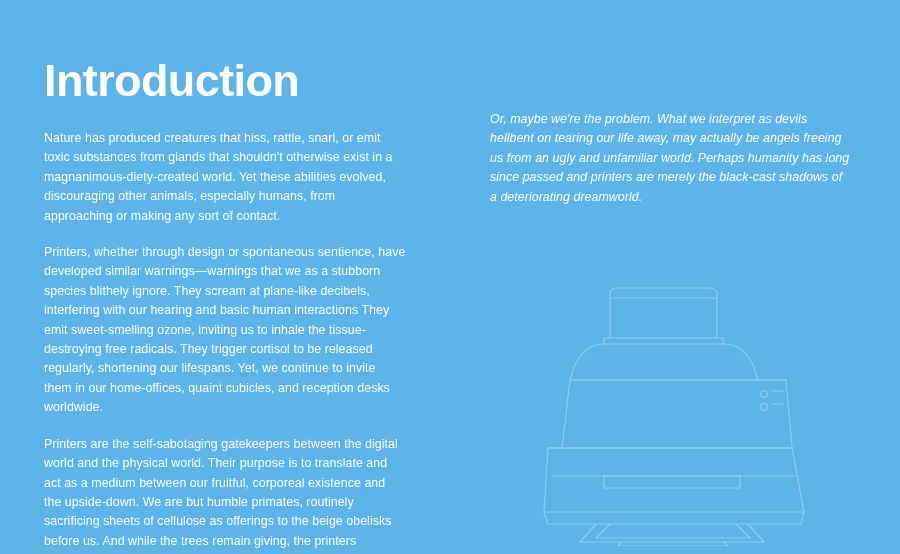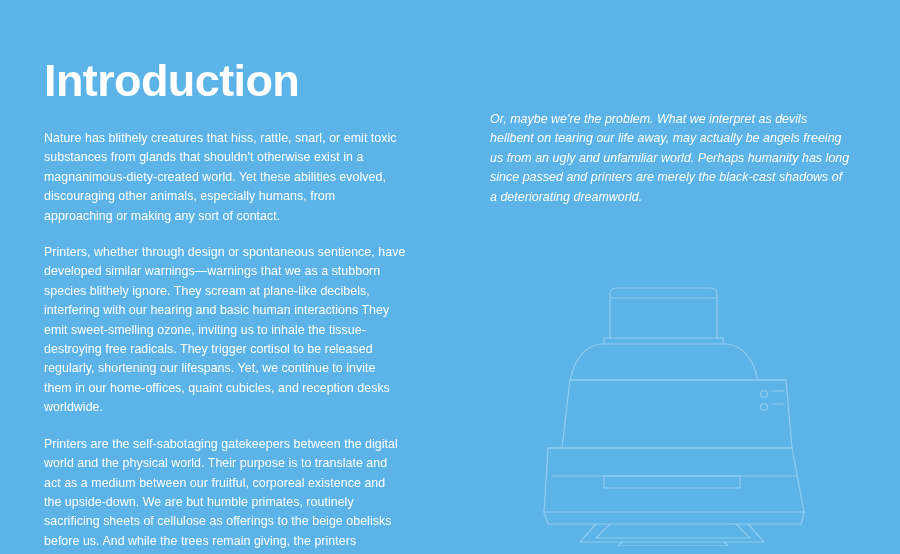--- a/index.html
+++ b/index.html
@@ -79,21 +79,21 @@
     height: 100%;
   }
 </style>
 </head>
 <body>
 
 <div class="spread">
 
   <div class="page page-left">
     <h1 class="title">Introduction</h1>
-    <p class="para">Nature has blithely creatures that hiss, rattle, snarl, or emit toxic substances from glands that shouldn't otherwise exist in a magnanimous-diety-created world. Yet these abilities evolved, discouraging other animals, especially humans, from approaching or making any sort of contact.</p>
+    <p class="para">Nature has produced creatures that hiss, rattle, snarl, or emit toxic substances from glands that shouldn't otherwise exist in a magnanimous-diety-created world. Yet these abilities evolved, discouraging other animals, especially humans, from approaching or making any sort of contact.</p>
     <p class="para">Printers, whether through design or spontaneous sentience, have developed similar warnings—warnings that we as a stubborn species blithely ignore. They scream at plane-like decibels, interfering with our hearing and basic human interactions They emit sweet-smelling ozone, inviting us to inhale the tissue-destroying free radicals. They trigger cortisol to be released regularly, shortening our lifespans. Yet, we continue to invite them in our home-offices, quaint cubicles, and reception desks worldwide.</p>
     <p class="para">Printers are the self-sabotaging gatekeepers between the digital world and the physical world. Their purpose is to translate and act as a medium between our fruitful, corporeal existence and the upside-down. We are but humble primates, routinely sacrificing sheets of cellulose as offerings to the beige obelisks before us. And while the trees remain giving, the printers continue to taketh away.</p>
 
   </div>
 
   <div class="gutter"></div>
 
   <div class="page page-right">
     <div class="right-top-spacer"></div>
     <p class="para">Or, maybe we're the problem. What we interpret as devils hellbent on tearing our life away, may actually be angels freeing us from an ugly and unfamiliar world. Perhaps humanity has long since passed and printers are merely the black-cast shadows of a deteriorating dreamworld.</p>

